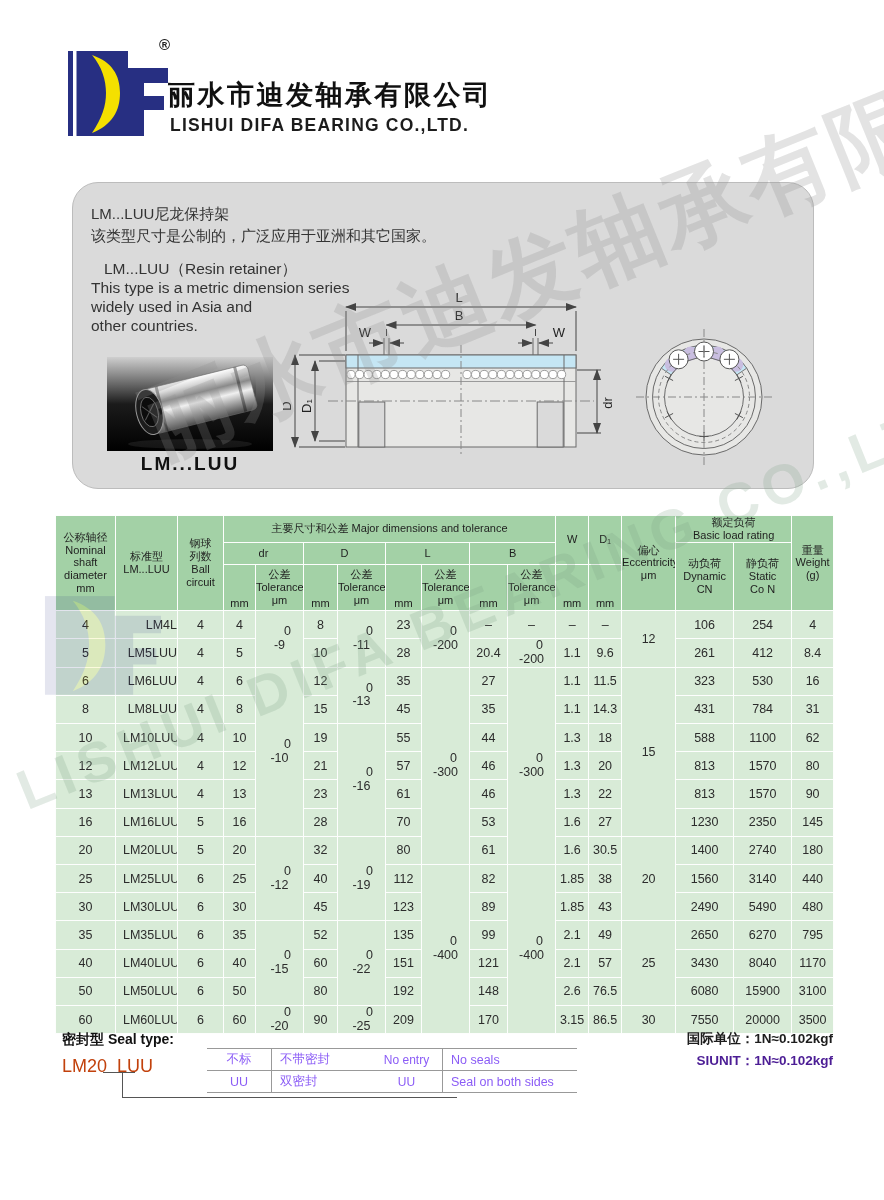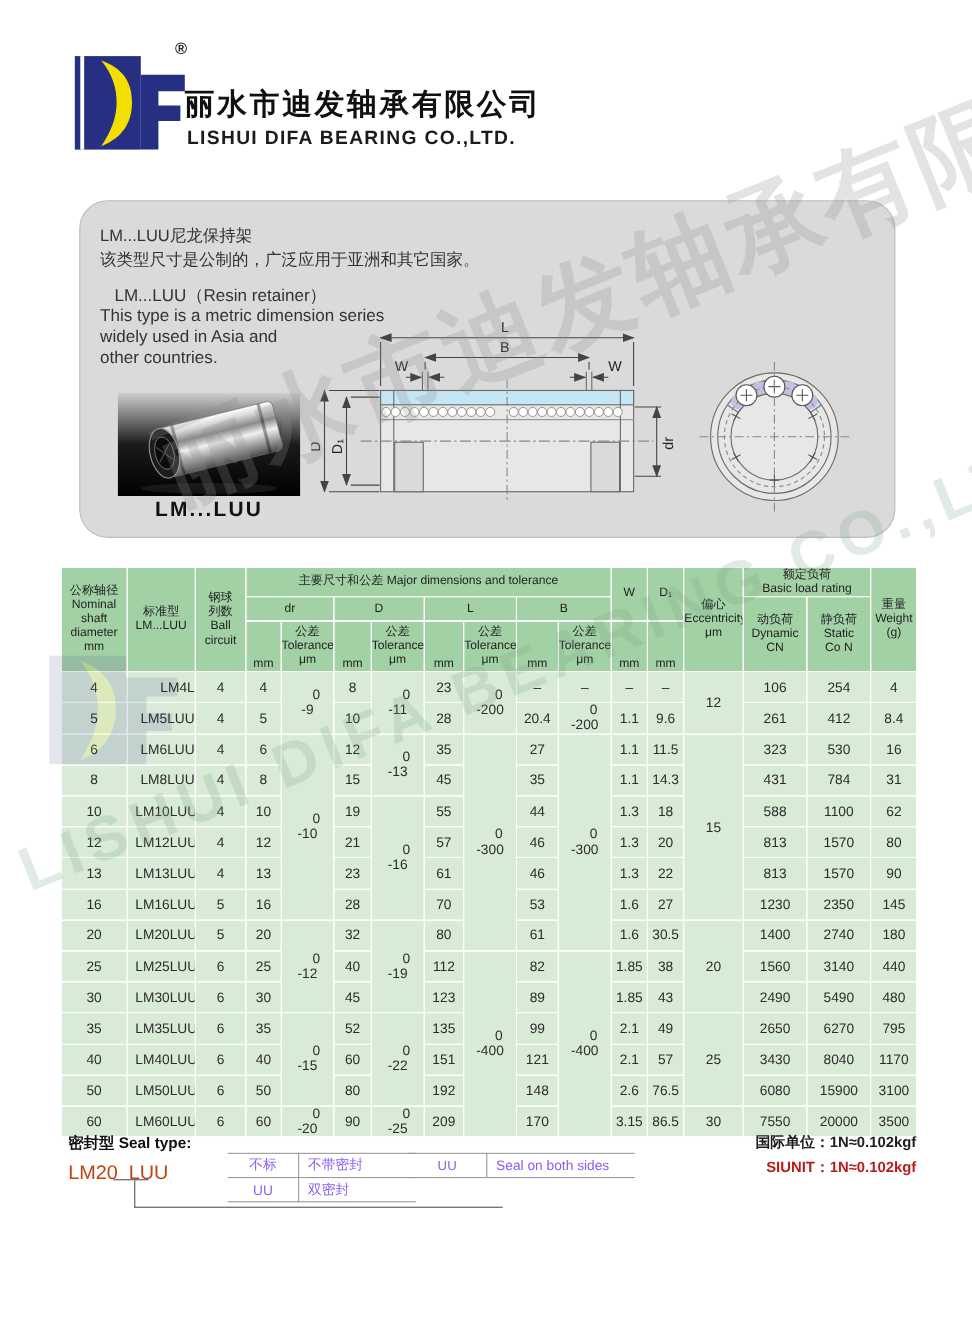--- a/index.html
+++ b/index.html
@@ -54,21 +54,21 @@
   .u-line{left:103px;top:1072px;width:32px;height:0;border-top:1.5px solid #555;}
   .v-line{left:122px;top:1073px;width:0;height:25px;border-left:1.5px solid #555;}
   .h-line{left:122px;top:1097px;width:335px;height:0;border-top:1.5px solid #555;}
   table.mini{position:absolute;border-collapse:collapse;}
   table.mini td{border-top:1.5px solid #999;border-bottom:1.5px solid #999;font-size:12.5px;
       color:#8b5cf6;height:19px;padding:1px 8px;background:transparent;}
   table.mini td.c1{border-right:1.5px solid #999;text-align:center;}
   .mini-cn{left:207px;top:1048px;} .mini-cn td.c1{width:48px;} .mini-cn td.c2{width:90px;}
   .mini-en{left:371px;top:1048px;} .mini-en td.c1{width:55px;font-size:12px;} .mini-en td.c2{width:118px;}
   .unit-cn{right:51px;top:1030px;font-size:13.5px;font-weight:600;color:#1d1d1d;margin-left:24px;}
-  .unit-en{right:51px;top:1052px;font-size:13.5px;font-weight:600;color:#b91c1c;}
+  .unit-en{right:51px;top:1052px;font-size:13.5px;font-weight:600;color:#4c1d95;}
 
   
   .wm{pointer-events:none;z-index:6;font-weight:bold;}
   .wm1{left:150px;top:370px;width:760px;transform:rotate(-22deg);transform-origin:left center;
        font-size:88px;letter-spacing:4px;color:rgba(145,145,145,0.25);white-space:nowrap;}
   .wm2{left:20px;top:760px;width:840px;transform:rotate(-22deg);transform-origin:left center;
        font-size:56px;letter-spacing:7px;color:rgba(125,160,130,0.22);white-space:nowrap;}
   .wm-logo{left:38px;top:592px;opacity:0.12;}
   svg text{font-family:"Liberation Sans","DejaVu Sans",sans-serif;}
 </style>
@@ -621,20 +621,24 @@
       <td class="c2">不带密封</td>
     </tr>
     <tr>
       <td class="c1">UU</td>
       <td class="c2">双密封</td>
     </tr>
   </tbody>
     </table>
   <table class="mini mini-en">
     <tbody>
+        <tr>
+      <td class="c1">No entry</td>
+      <td class="c2">No seals</td>
+    </tr>
     <tr>
       <td class="c1">UU</td>
       <td class="c2">Seal on both sides</td>
     </tr>
   </tbody>
     </table>
 
   <div class="abs unit-cn">国际单位：1N≈0.102kgf</div>
   <div class="abs unit-en">SIUNIT：1N≈0.102kgf</div>
 

